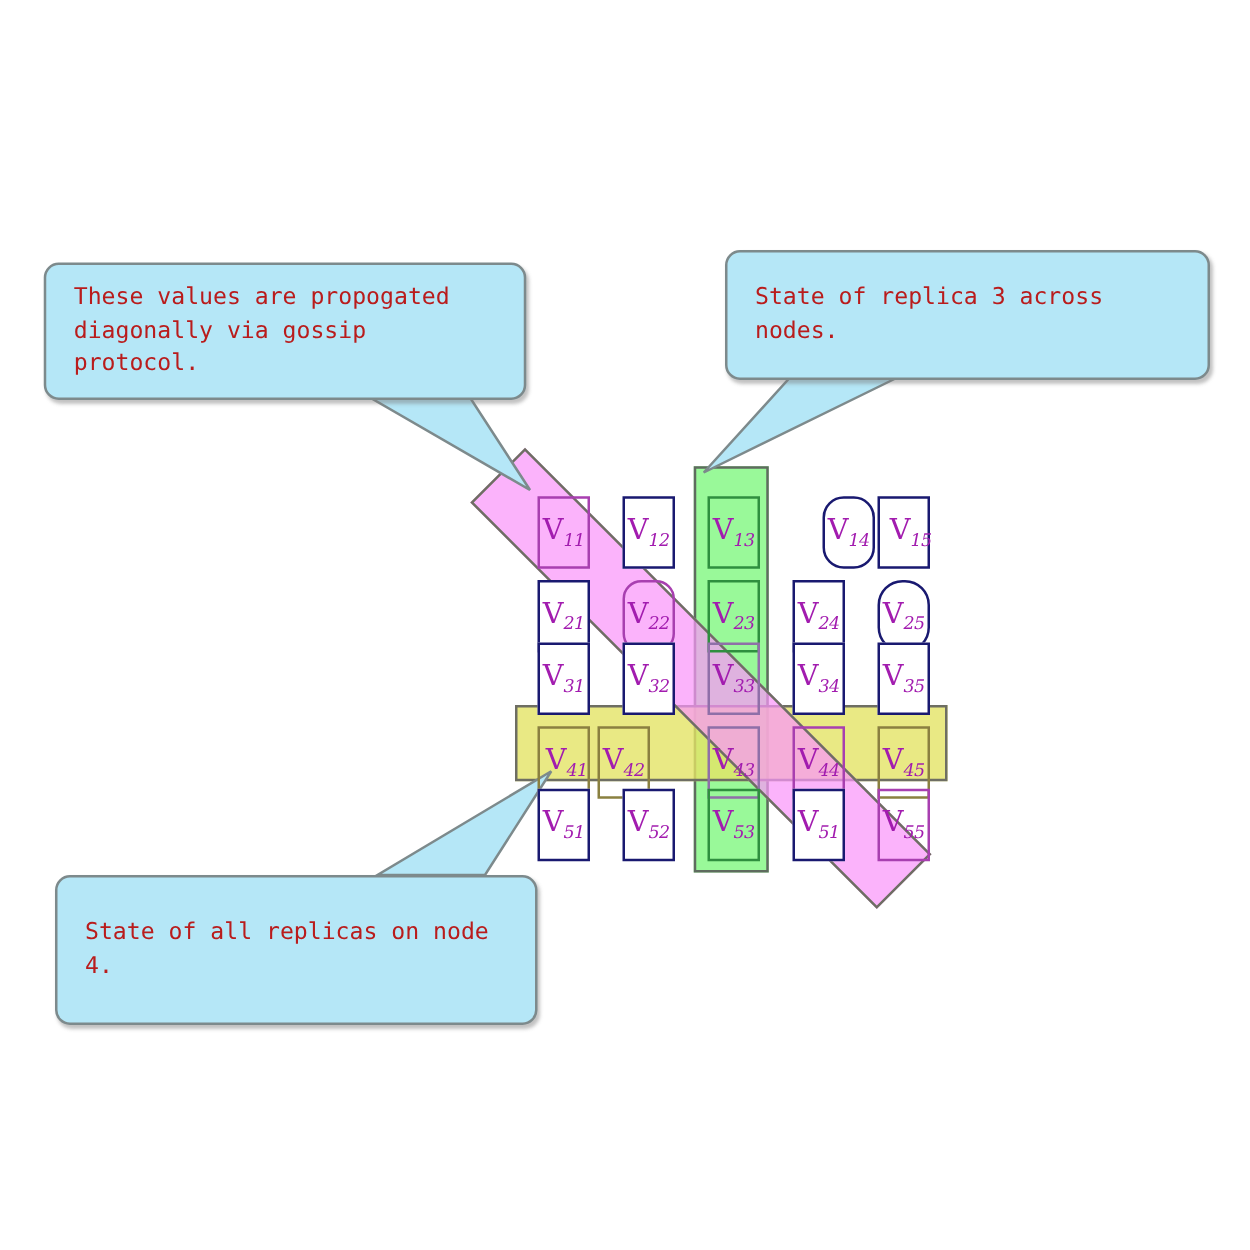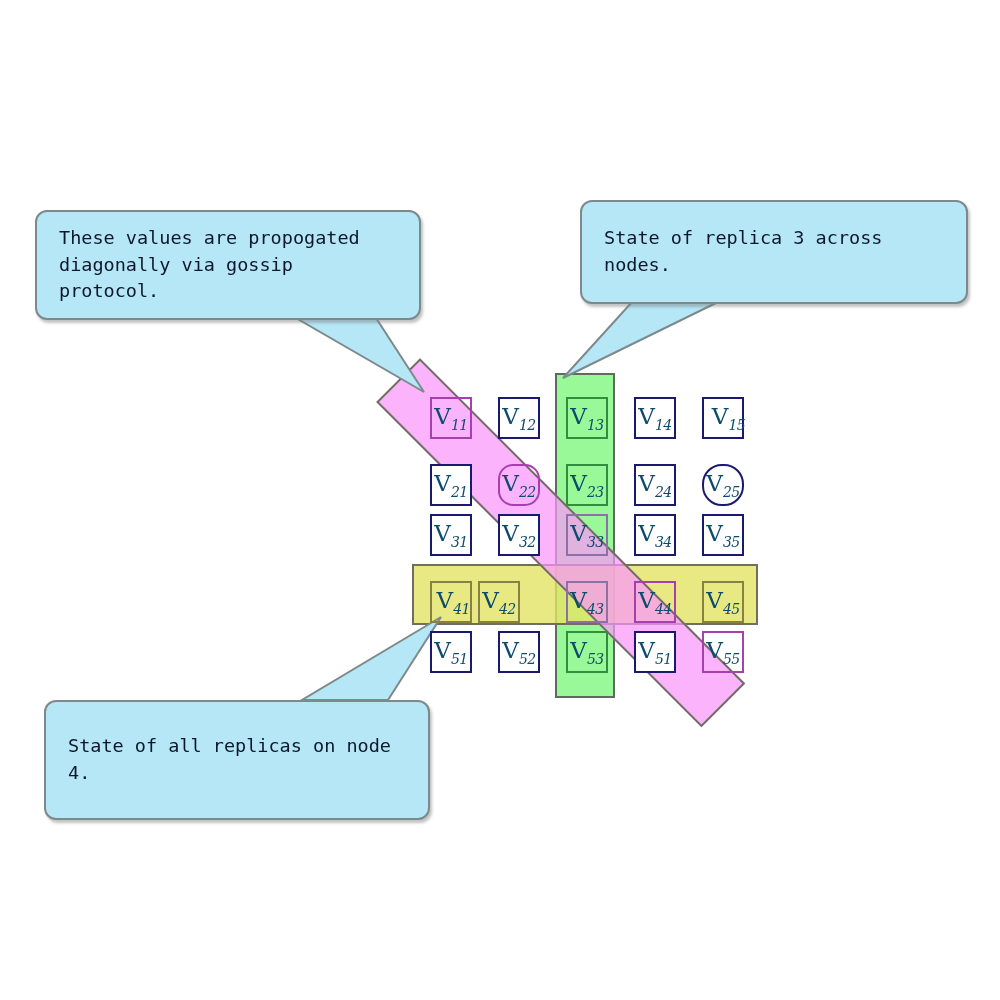--- a/index.html
+++ b/index.html
@@ -57,30 +57,30 @@
 
   
   #grid {
     position: absolute;
     left: 0;
     top: 0;
   }
   .cell {
     position: absolute;
     width: 42px;
-    height: 42px;
+    height: 58px;
     box-sizing: border-box;
     border: 2px solid #191970;
     background: #ffffff;
     display: flex;
     align-items: center;
     justify-content: center;
     font-family: "DejaVu Serif", serif;
     font-size: 23px;
-    color: #0c4a6e;
+    color: #a21caf;
     line-height: 1;
   }
   .cell.hl-green {
     background: rgba(127, 248, 127, 0.0);
     border-color: #2f8f3f;
   }
   .cell.hl-yellow {
     background: rgba(227, 227, 101, 0.0);
     border-color: #8a8040;
   }
@@ -104,21 +104,21 @@
     letter-spacing: -0.5px;
   }
 
   
   .callout {
     position: absolute;
     box-sizing: border-box;
     background: #b5e7f7;
     border: 2px solid #7d8a8c;
     border-radius: 12px;
-    color: #0f172a;
+    color: #b91c1c;
     font-family: "DejaVu Sans Mono", monospace;
     font-size: 18.5px;
     line-height: 1.45;
     display: flex;
     align-items: center;
     box-shadow: 2px 3px 3px rgba(120,120,120,0.45);
   }
   .callout .ctext {
     padding: 0 22px;
     white-space: pre-line;
@@ -162,21 +162,21 @@
   <div id="grid">
       <div class="cell hl-pink" style="left: 430px; top: 397px;">
         <span class="vlabel"><span>V</span><span class="sub">11</span></span>
       </div>
       <div class="cell " style="left: 498px; top: 397px;">
         <span class="vlabel"><span>V</span><span class="sub">12</span></span>
       </div>
       <div class="cell hl-green" style="left: 566px; top: 397px;">
         <span class="vlabel"><span>V</span><span class="sub">13</span></span>
       </div>
-      <div class="cell " style="left: 634px; top: 397px;">
+      <div class="cell " style="left: 658px; top: 397px; border-radius: 17px;">
         <span class="vlabel"><span>V</span><span class="sub">14</span></span>
       </div>
       <div class="cell " style="left: 702px; top: 397px; padding-left: 11px;">
         <span class="vlabel"><span>V</span><span class="sub">15</span></span>
       </div>
       <div class="cell " style="left: 430px; top: 464px;">
         <span class="vlabel"><span>V</span><span class="sub">21</span></span>
       </div>
       <div class="cell hl-pink" style="left: 498px; top: 464px; border-radius: 15px;">
         <span class="vlabel"><span>V</span><span class="sub">22</span></span>

